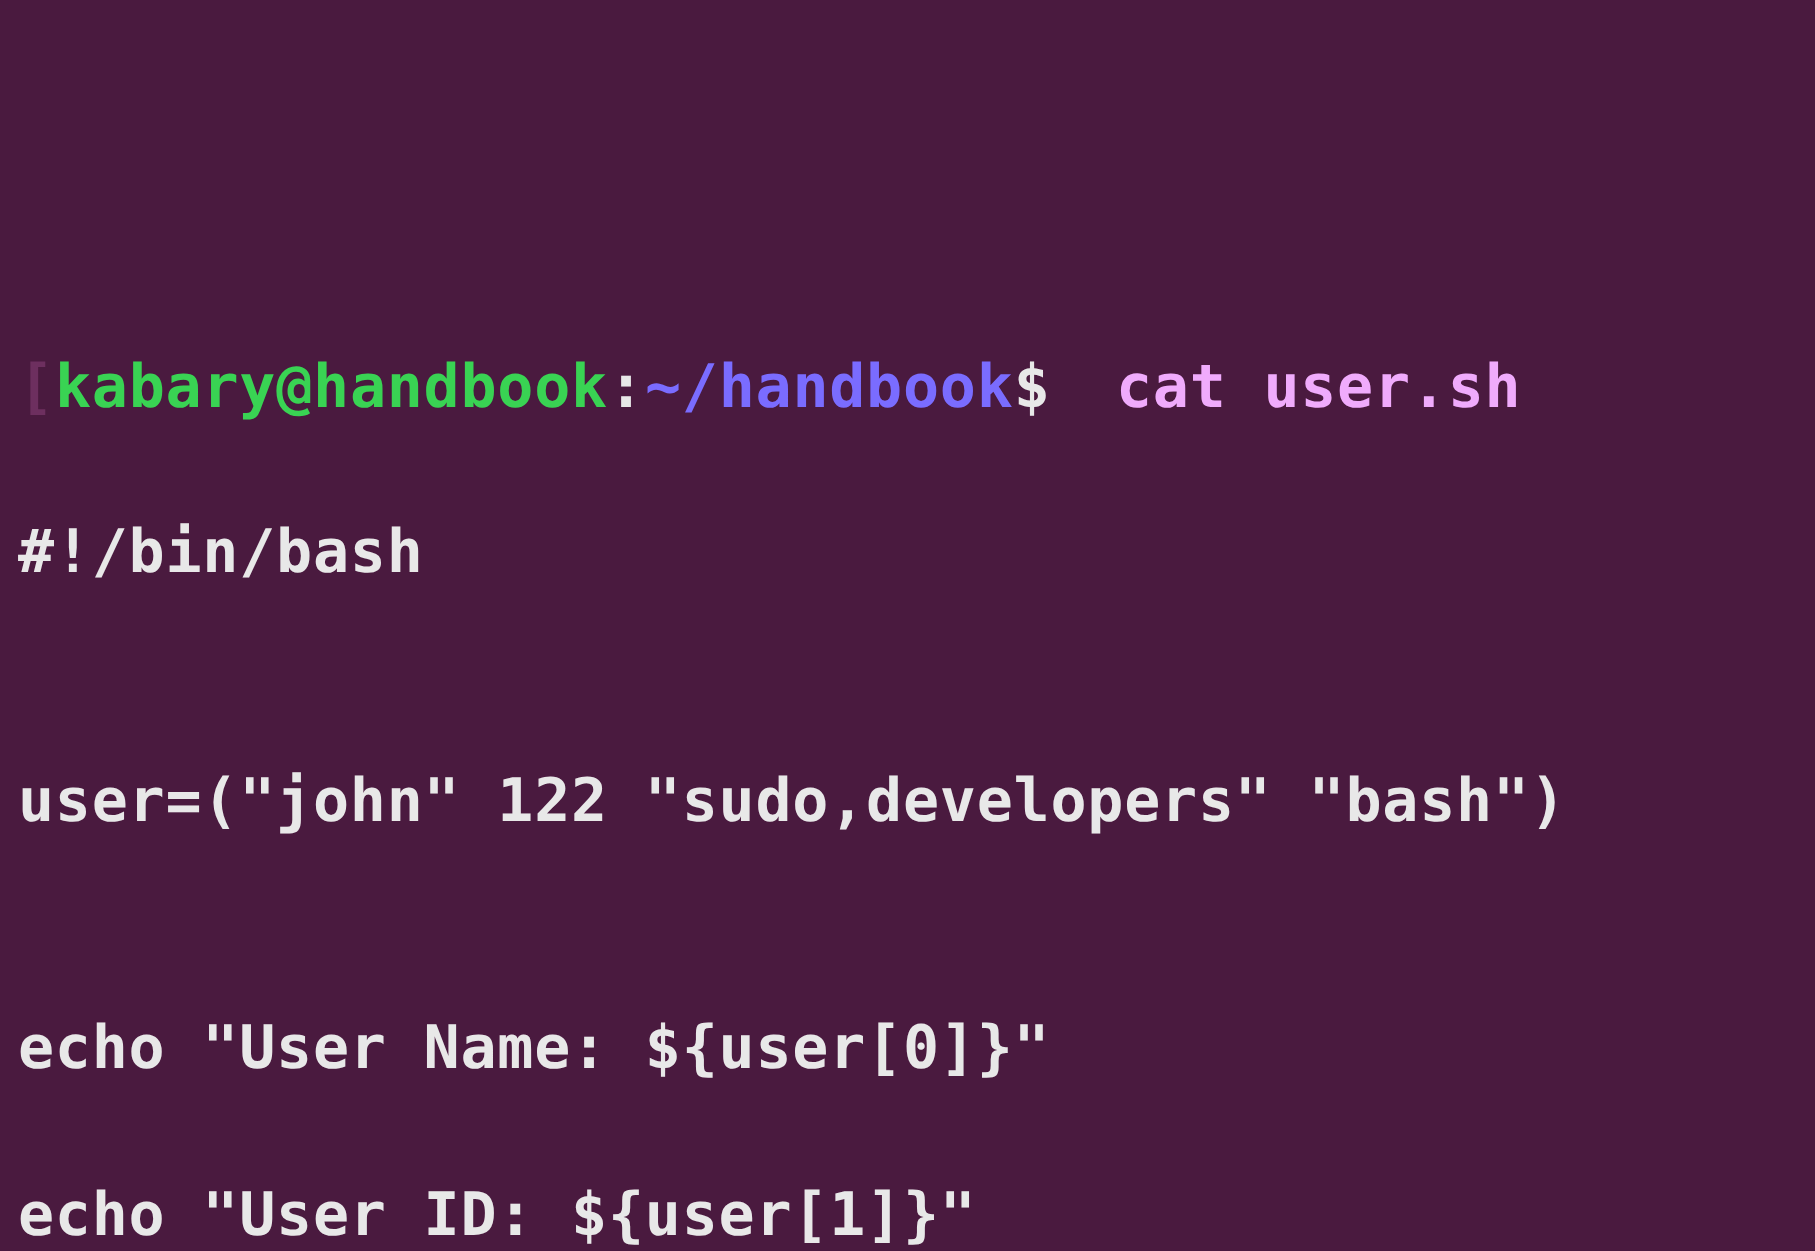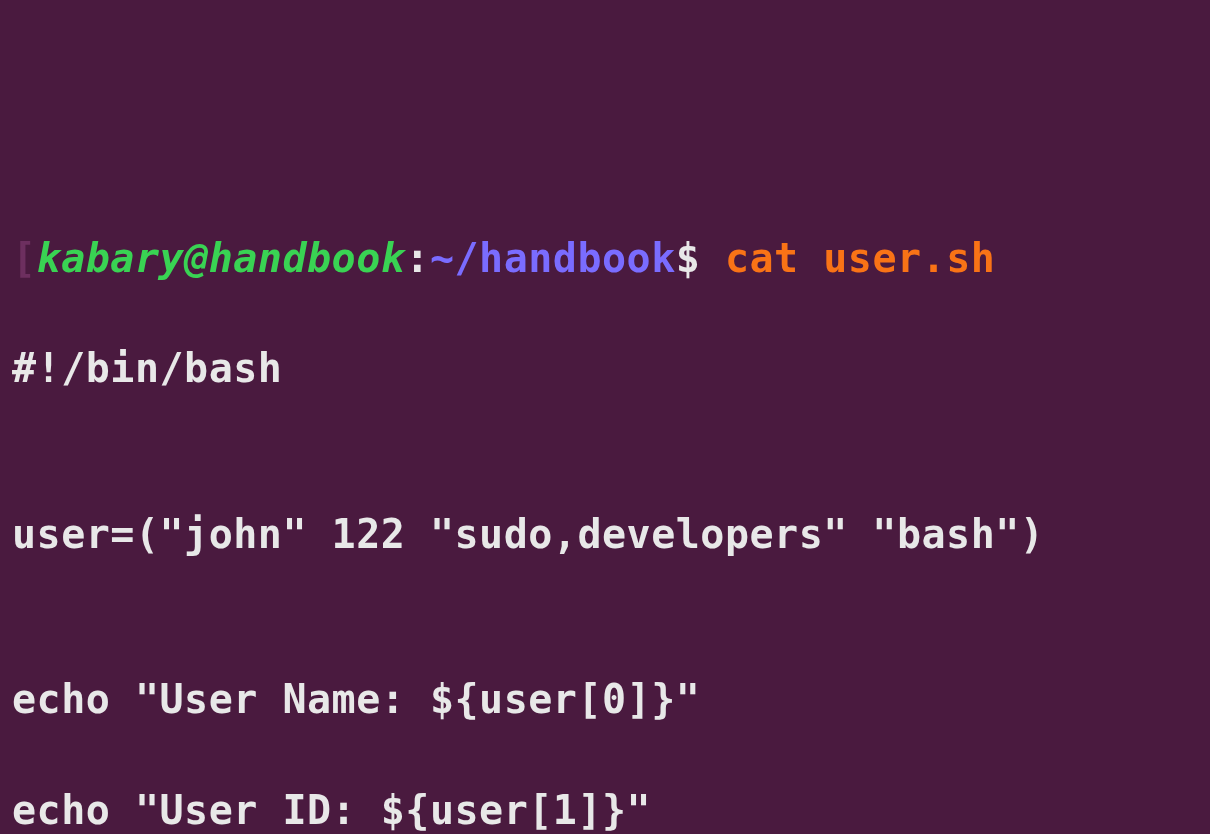--- a/index.html
+++ b/index.html
@@ -16,25 +16,25 @@
     line-height: 1.38;
     font-weight: 700;
     color: #e8e8e8;
     padding: 10px 12px 0 12px;
     box-sizing: border-box;
     white-space: pre;
     letter-spacing: 0.5px;
   }
   .line { display: block; }
   .bracket { color: #6d2f5f; }
-  .user-host { color: #39d353; font-style: italic; }
+  .user-host { color: #39d353; }
   .colon { color: #e8e8e8; }
   .path { color: #7a6cff; }
   .dollar { color: #e8e8e8; }
-  .cmd { color: #f97316; }
+  .cmd { color: #f0abfc; margin-left: 19px; }
   .out { color: #e8e8e8; margin-top: 39px; }
 </style>
 </head>
 <body>
 
 
 
 <div class="line"><span class="bracket">[</span><span class="user-host">kabary@handbook</span><span class="colon">:</span><span class="path">~/handbook</span><span class="dollar">$ </span><span class="cmd">cat user.sh</span></div>
 <div class="line"><span class="out">#!/bin/bash</span></div>
 <div class="line"><span class="out"></span></div>

